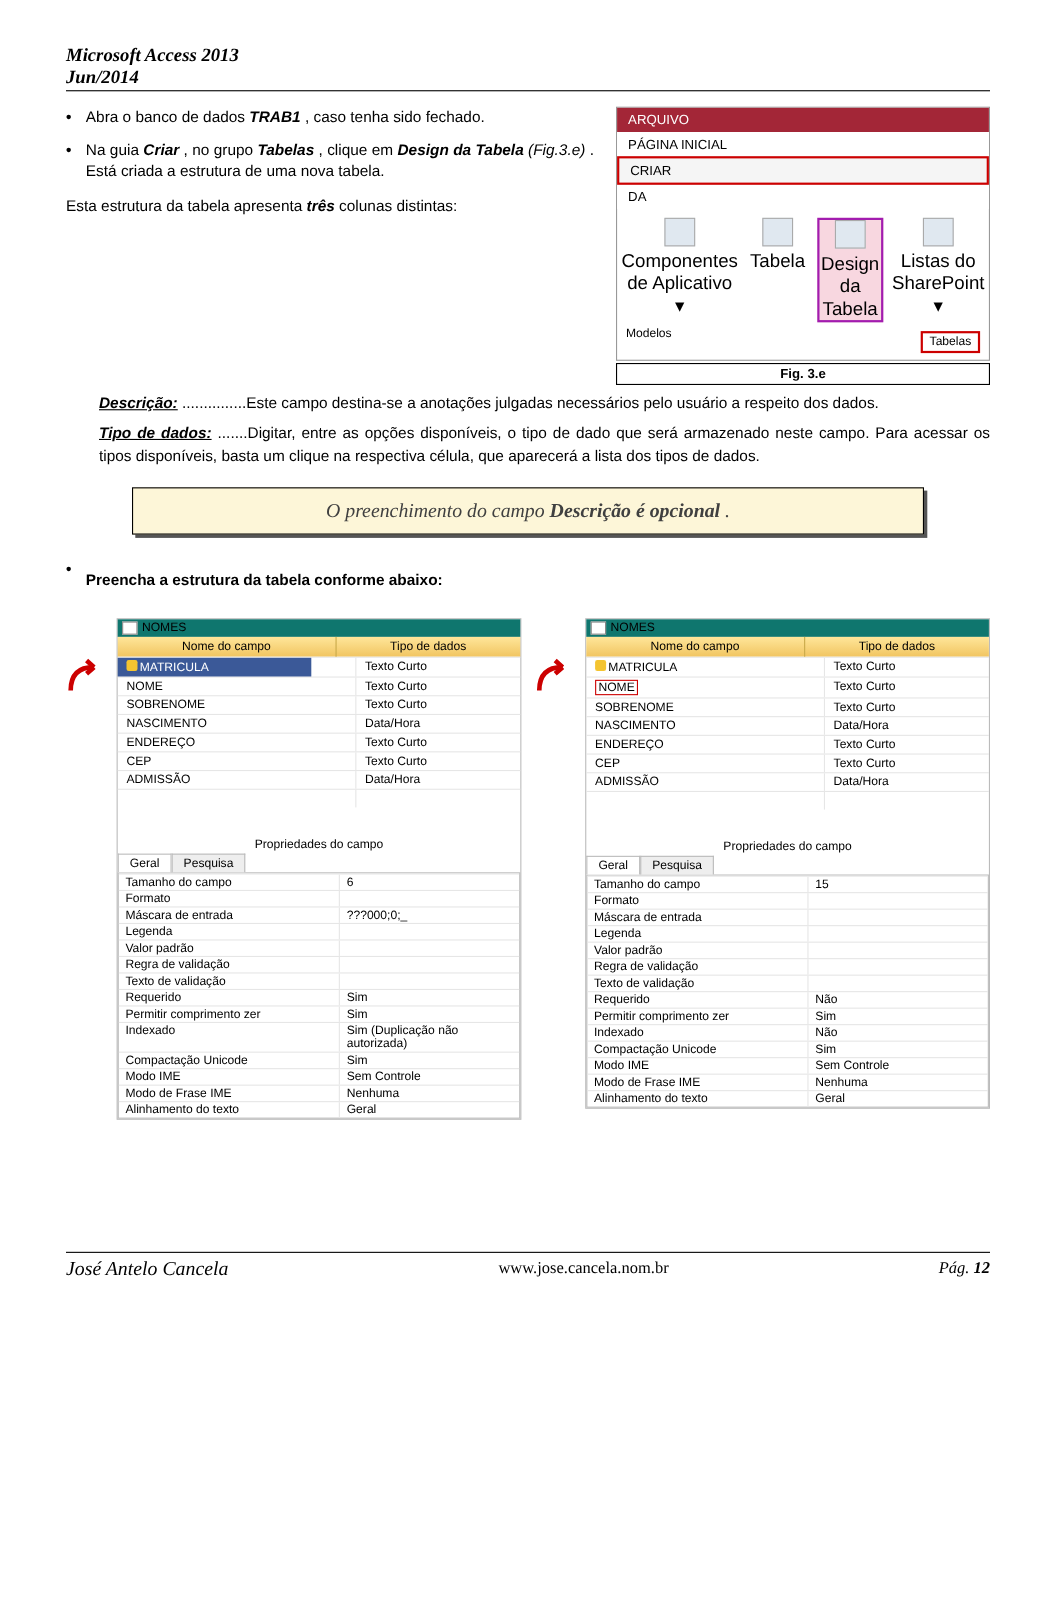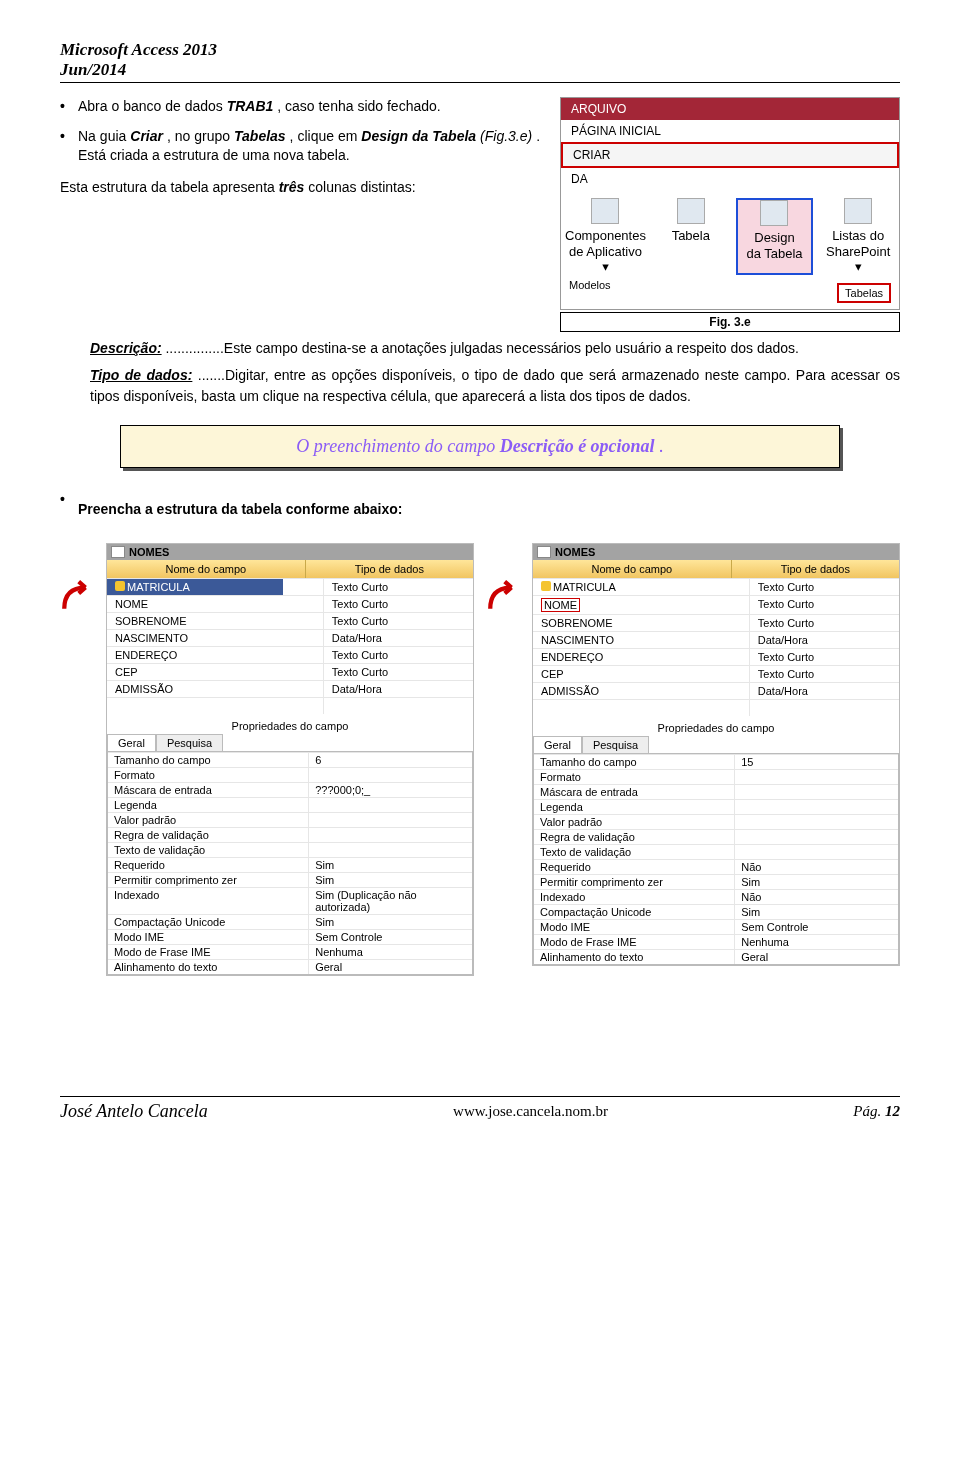--- a/index.html
+++ b/index.html
@@ -11,44 +11,44 @@
   .bullet-item { display: flex; margin-bottom: 10px; line-height: 1.4; }
   .bullet-dot { width: 18px; flex-shrink: 0; font-weight: bold; }
   .bullet-text { text-align: justify; }
   .para { text-align: justify; margin: 12px 0; line-height: 1.4; }
   .ribbon-shot { width: 340px; border: 1px solid #999; font-size: 12px; background: #fff; }
   .ribbon-tabs { display: flex; align-items: stretch; background: #fff; flex-direction: column; }
   .ribbon-tab { padding: 4px 10px; font-size: 12px; }
   .ribbon-tab.active { background: #a32637; color: #fff; }
   .ribbon-tab.create { border: 2px solid #c00; background: #f5f5f5; }
   .ribbon-body { display: flex; padding: 8px 4px 2px 4px; gap: 8px; }
-  .ribbon-group { text-align: center; font-size: 13px; line-height: 1.2; flex:1; }
-  .ribbon-group.highlight { background: #f8d7e0; border: 2px solid #1d4ed8; }
+  .ribbon-group { text-align: center; font-size: 17px; line-height: 1.2; flex:1; }
+  .ribbon-group.highlight { background: #f8d7e0; border: 2px solid #a21caf; }
   .ribbon-icon { width: 28px; height: 26px; margin: 0 auto 4px auto; background: #e0e8f0; border: 1px solid #aaa; }
   .ribbon-sub { font-size: 11px; padding: 2px 6px; border: 2px solid #c00; display: inline-block; margin-top: 4px; }
   .ribbon-caption { text-align: center; font-size: 12px; border: 1px solid #000; margin-top: 2px; padding: 2px; font-weight: bold; }
   .def-block { margin: 6px 0 6px 30px; line-height: 1.5; text-align: justify; }
   .def-label { font-weight: bold; text-decoration: underline; font-style: italic; }
-  .note-box { margin: 18px 60px 22px 60px; border: 1.5px solid #000; background: #fdf6d8; box-shadow: 3px 3px 0 #555; padding: 10px 16px; text-align: center; font-family: "Times New Roman", serif; font-size: 18px; font-style: italic; color: #8b5cf6; }
+  .note-box { margin: 18px 60px 22px 60px; border: 1.5px solid #000; background: #fdf6d8; box-shadow: 3px 3px 0 #555; padding: 10px 16px; text-align: center; font-family: "Times New Roman", serif; font-size: 18px; font-style: italic; color: #404040; }
   .section-title { font-weight: bold; margin: 10px 16px 14px 0; }
   .tables-row { display: flex; gap: 12px; align-items: flex-start; }
   .arrow-svg { width: 34px; flex-shrink: 0; margin-top: 36px; }
   .shot { flex: 1; background: #fff; font-size: 11px; border: 1px solid #bbb; }
-  .shot-title { display: flex; align-items: center; gap: 4px; padding: 2px 4px; background: #a3a3a3; font-weight: bold; }
+  .shot-title { display: flex; align-items: center; gap: 4px; padding: 2px 4px; background: #0f766e; font-weight: normal; }
   .shot-title .ticon { width: 14px; height: 12px; background: #fff; border: 1px solid #888; }
   .fields-header { display: flex; background: linear-gradient(#ffe69a,#f1c561); font-weight: normal; }
   .fields-header .colname { flex: 1.2; padding: 3px 8px; text-align: center; }
   .fields-header .coltype { flex: 1; padding: 3px 8px; text-align: center; border-left: 1px solid #c9a94a; }
   .frow { display: flex; border-top: 1px solid #e6e6e6; gap: 40px; }
   .frow .fname { flex: 1.2; padding: 2px 8px; }
   .frow .ftype { flex: 1; padding: 2px 8px; border-left: 1px solid #e6e6e6; }
   .frow.sel .fname { background: #3b5998; color: #fff; }
   .frow .key { display:inline-block; width:10px; height:10px; background:#f4c430; border-radius:2px; margin-right:2px; }
   .frow.boxed .fname span { border: 1.5px solid #c00; padding: 0 2px; display:inline-block; background:#fff; color:#000;}
-  .prop-caption { text-align: center; font-size: 11px; padding: 6px 0 2px 0; }
+  .prop-caption { text-align: center; font-size: 11px; padding: 6px 0 2px 0; margin-top: 22px; }
   .prop-tabs { display: flex; }
   .prop-tab { padding: 2px 10px; font-size: 11px; border: 1px solid #bbb; border-bottom: none; background: #fff; }
   .prop-tab.inactive { background: #eee; }
   .prop-table { border: 1px solid #bbb; }
   .prow { display: flex; border-top: 1px solid #e6e6e6; font-size: 11px; }
   .prow .pl { width: 55%; padding: 1px 6px; }
   .prow .pv { width: 45%; padding: 1px 6px; border-left: 1px solid #e6e6e6; }
   .footer { display: flex; justify-content: space-between; align-items: center; border-top: 1.5px solid #000; margin-top: 120px; padding-top: 4px; font-family: "Times New Roman", serif; }
   .footer .author { font-style: italic; font-family: "Brush Script MT","Segoe Script",cursive; font-size: 18px; }
   .footer .site { font-size: 15px; }

